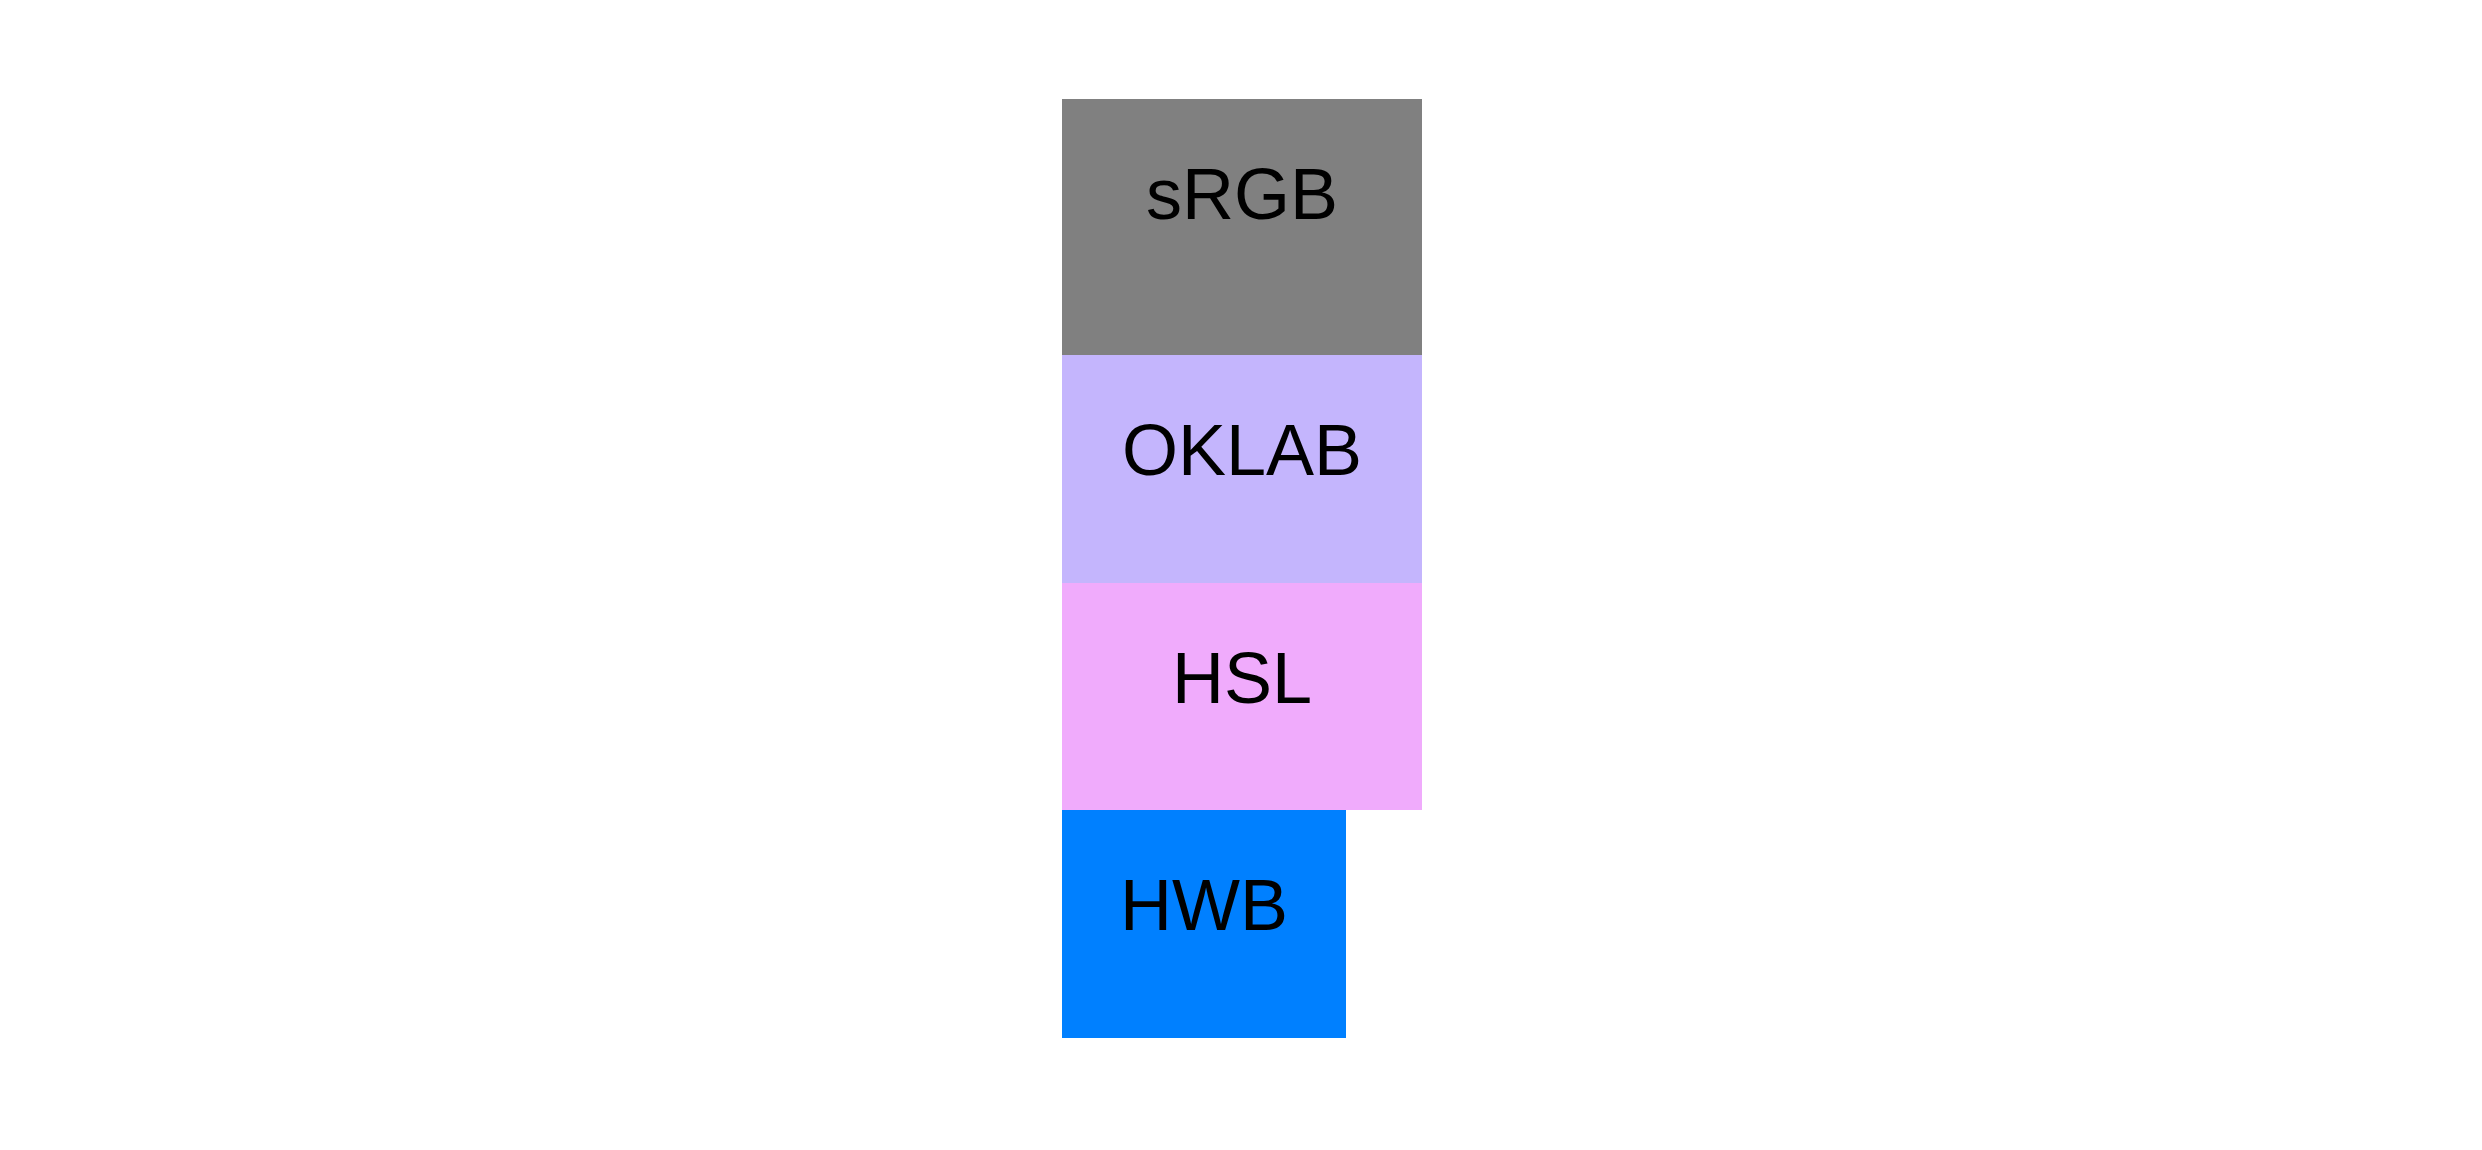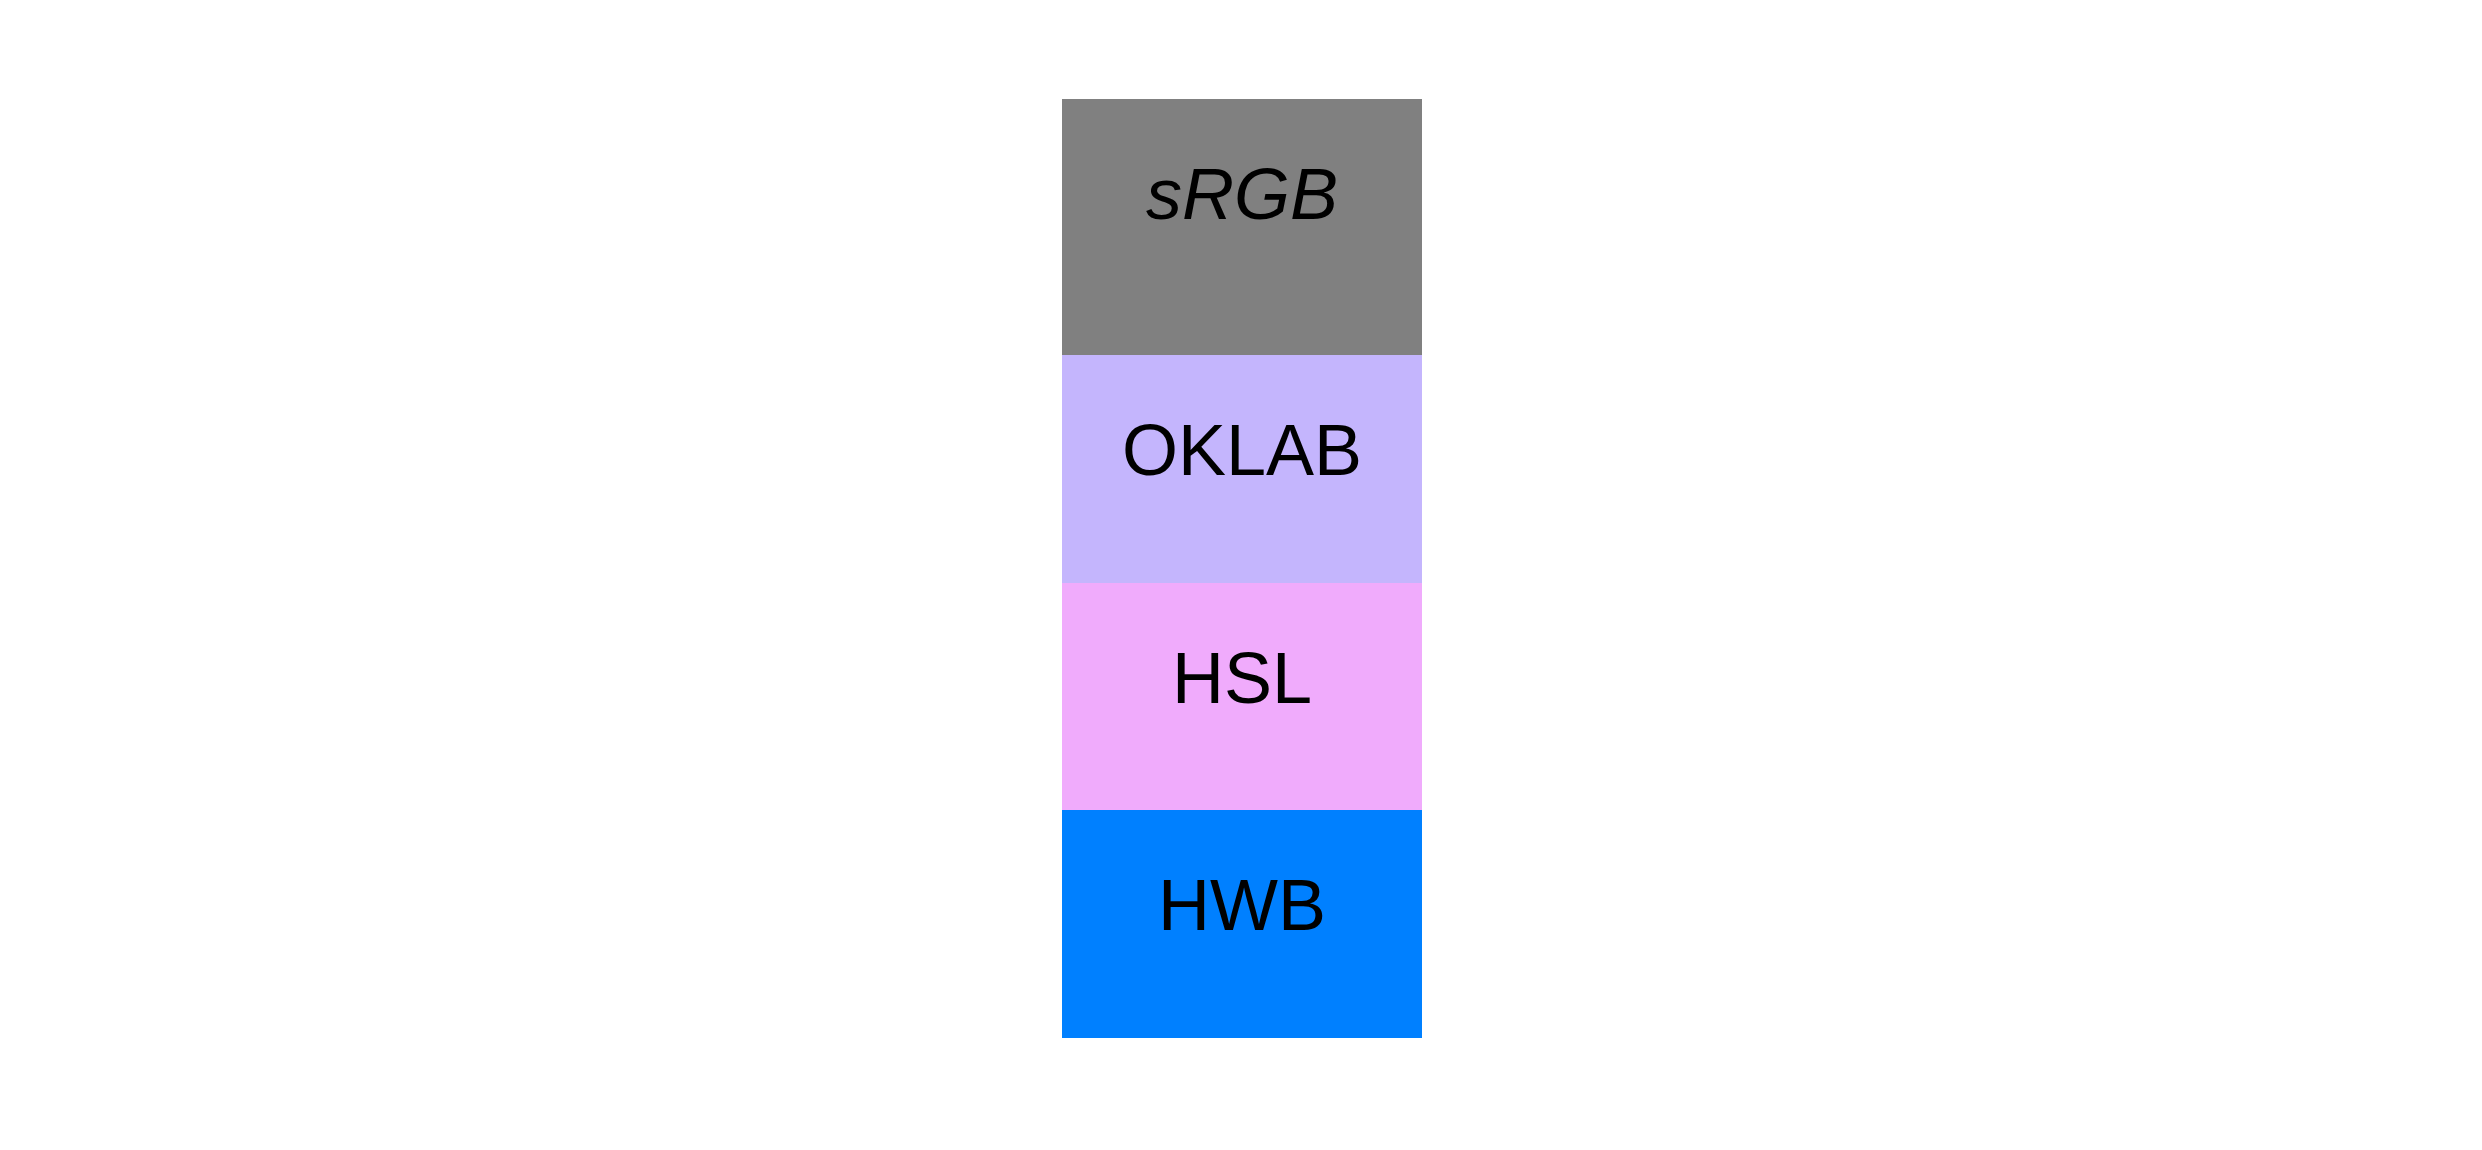--- a/index.html
+++ b/index.html
@@ -48,29 +48,29 @@
     font-weight: 400;
     letter-spacing: 0px;
     white-space: nowrap;
   }
 </style>
 </head>
 <body style="background: rgb(255, 255, 255);">
 
 <div id="swatch-stack" style="left: 1062px; top: 99px; width: 360px; height: 939px;">
 
-  <div class="swatch" style="background: rgb(128, 128, 128); width: 360px; height: 264px; font-style: italic;">
+  <div class="swatch" style="background: rgb(128, 128, 128); width: 360px; height: 264px;">
     <span class="swatch-label" style="color: rgb(0, 0, 0);">sRGB</span>
   </div>
 
   <div class="swatch" style="background: #c4b5fd; width: 360px; height: 234.75px;">
     <span class="swatch-label" style="color: rgb(0, 0, 0);">OKLAB</span>
   </div>
 
   <div class="swatch" style="background: #f0abfc; width: 360px; height: 234.75px;">
     <span class="swatch-label" style="color: rgb(0, 0, 0);">HSL</span>
   </div>
 
-  <div class="swatch" style="background: rgb(0, 128, 255); width: 360px; height: 234.75px;">
+  <div class="swatch" style="background: rgb(0, 128, 255); width: 284px; height: 234.75px;">
     <span class="swatch-label" style="color: rgb(0, 0, 0);">HWB</span>
   </div>
 
 </div>
 
 </body></html>

